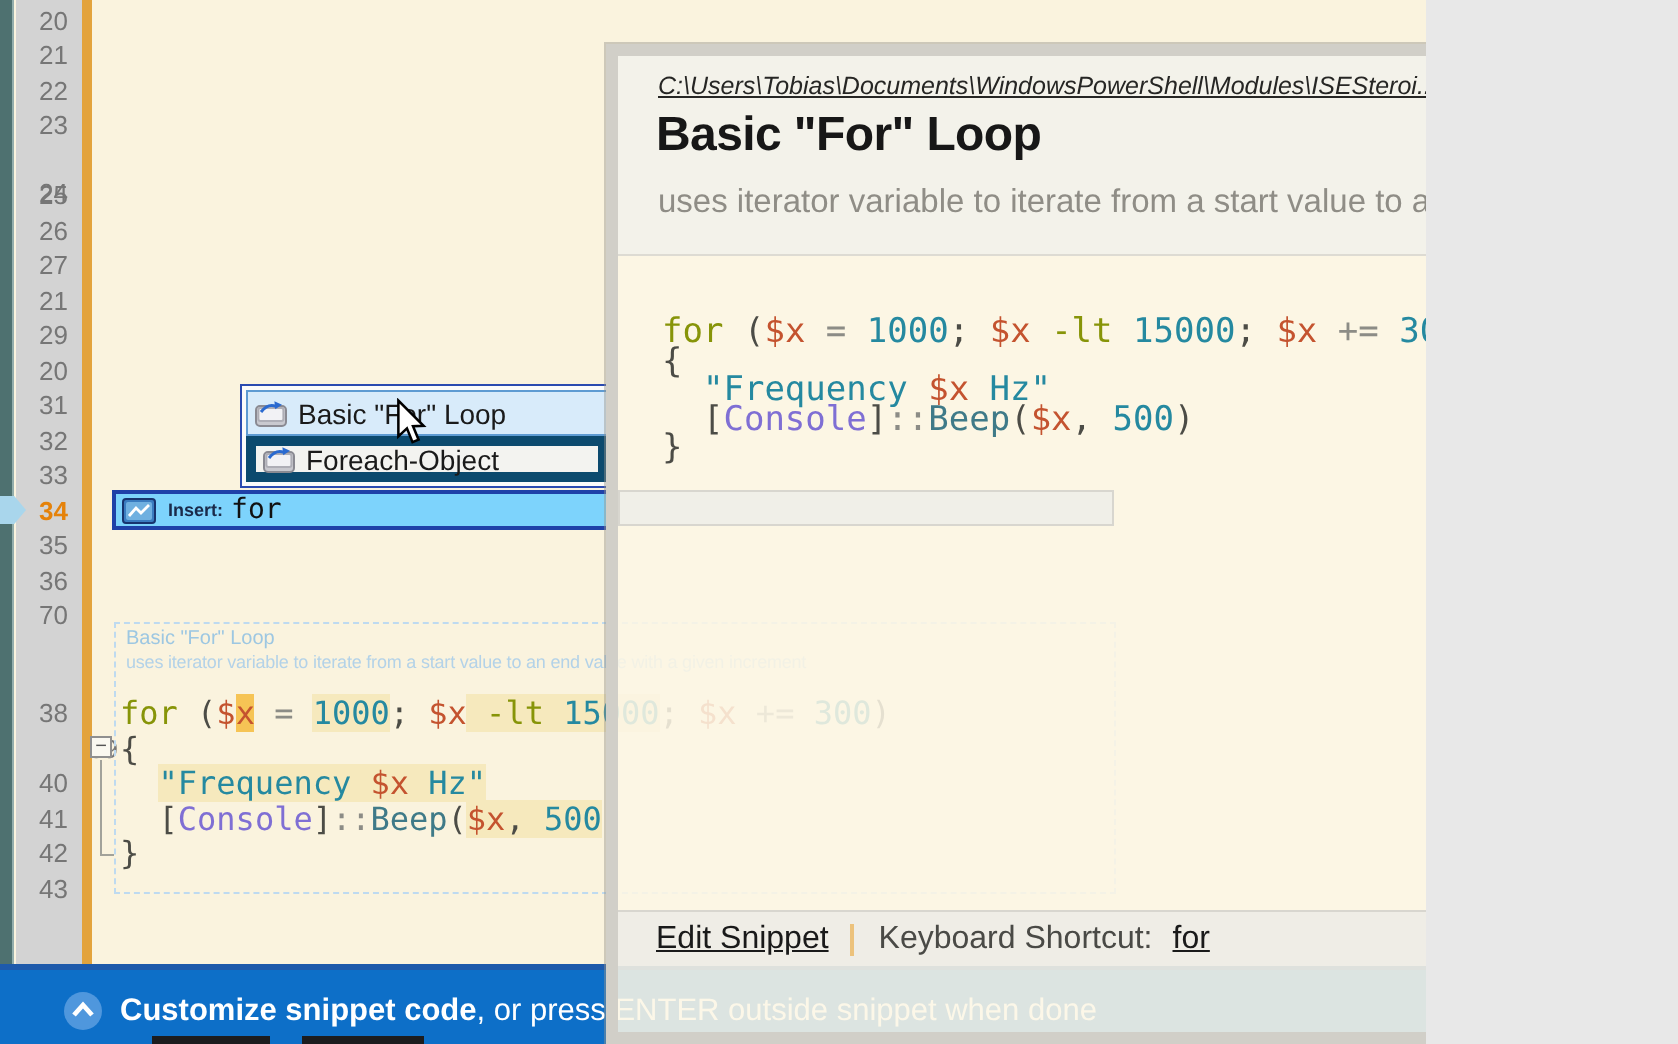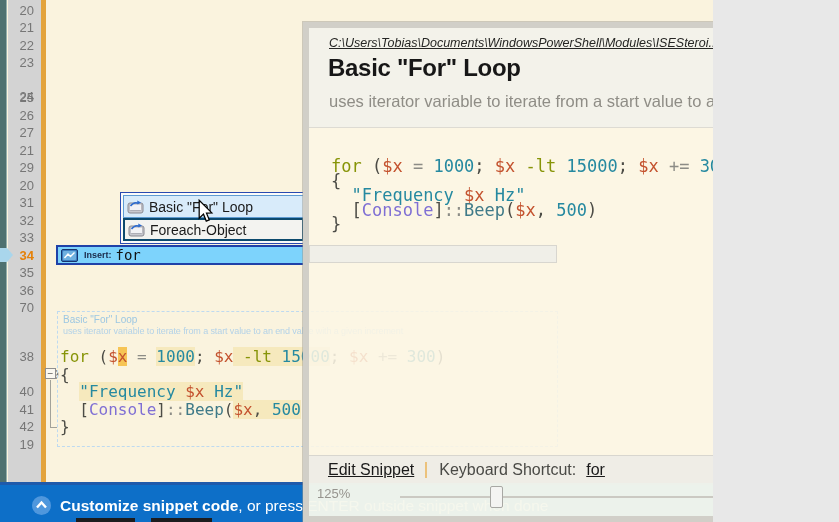--- a/index.html
+++ b/index.html
@@ -41,21 +41,21 @@
 
   .insert-bar { position:absolute; left:56px; top:245px; width:251px; height:20px;
          background:#7dd3fc; border:2px solid #1f41a8; display:flex; align-items:center; }
   .insert-icon { width:17px; height:13px; margin:0 6px 0 3px; }
   .insert-label { font-size:9px; font-weight:bold; color:#1a2a4a; margin-right:4px; }
   .insert-value { font-family:"DejaVu Sans Mono", monospace; font-size:14px; color:#111; }
 
   .dropdown { position:absolute; left:120px; top:192px; width:187px; height:52px;
          background:#fbfbfa; border:1px solid #2a4ab0; padding:2px; }
   .dd-item { height:23px; display:flex; align-items:center; background:#f3f3f0;
-         border:2px solid #0c4a6e; margin-bottom:0; }
+         border:5px solid #0c4a6e; margin-bottom:0; }
   .dd-item.selected { background:#d8ebfa; border:1px solid #5e9bd2; }
   .dd-icon { width:18px; height:15px; margin:0 4px 0 3px; }
   .dd-label { font-size:14px; color:#1a1a1a; white-space:nowrap; }
 
   .cursor { position:absolute; left:197px; top:199px; z-index:3; }
 
   
   .statusbar { position:absolute; left:0; top:482px; width:839px; height:40px;
          background:#0d6fc8; border-top:3px solid #1e5aab; z-index:2; }
   .sb-circle { position:absolute; left:32px; top:11px; width:19px; height:19px;
@@ -120,21 +120,21 @@
         <div class="num" style="top: 229px;">33</div>
         <div class="num cur" style="top: 246.5px;">34</div>
         <div class="num" style="top: 264px;">35</div>
         <div class="num" style="top: 281.5px;">36</div>
         <div class="num" style="top: 299px;">70</div>
         <div class="num" style="top: 348px;">38</div>
         <div class="num" style="top: 365.6px; margin-left: 25px;">39</div>
         <div class="num" style="top: 383.2px;">40</div>
         <div class="num" style="top: 400.8px;">41</div>
         <div class="num" style="top: 418.4px;">42</div>
-        <div class="num" style="top: 436px;">19</div>
+        <div class="num" style="top: 436px;">43</div>
       </div>
     <div class="cur-line-marker"></div>
 
     <div class="fold-box">−</div>
     <div class="fold-line"></div>
     <div class="fold-corner"></div>
 
     <div class="ghost-box">
       <div class="ghost-title">Basic "For" Loop</div>
       <div class="ghost-sub">uses iterator variable to iterate from a start value to an end value with a given increment</div>
@@ -210,19 +210,14 @@
         <div class="pcl"><span class="p">  [</span><span class="t">Console</span><span class="p">]</span><span class="o">::</span><span class="m">Beep</span><span class="p">(</span><span class="v">$x</span><span class="p">, </span><span class="n">500</span><span class="p">)</span></div>
         <div class="pcl"><span class="p">}</span></div>
       </div>
     <div class="p-graybar"></div>
     <div class="p-footer">
       <span class="p-edit">Edit Snippet</span>
       <span class="p-sep"></span>
       <span class="p-ks">Keyboard Shortcut:</span>
       <span class="p-ksv">for</span>
     </div>
-    <div class="p-zoomrow">
-      <span class="p-zoomlabel">125%</span>
-      <div class="p-track"></div>
-      <div class="p-thumb"></div>
-    </div>
   </div>
 </div>
 
 </body></html>

